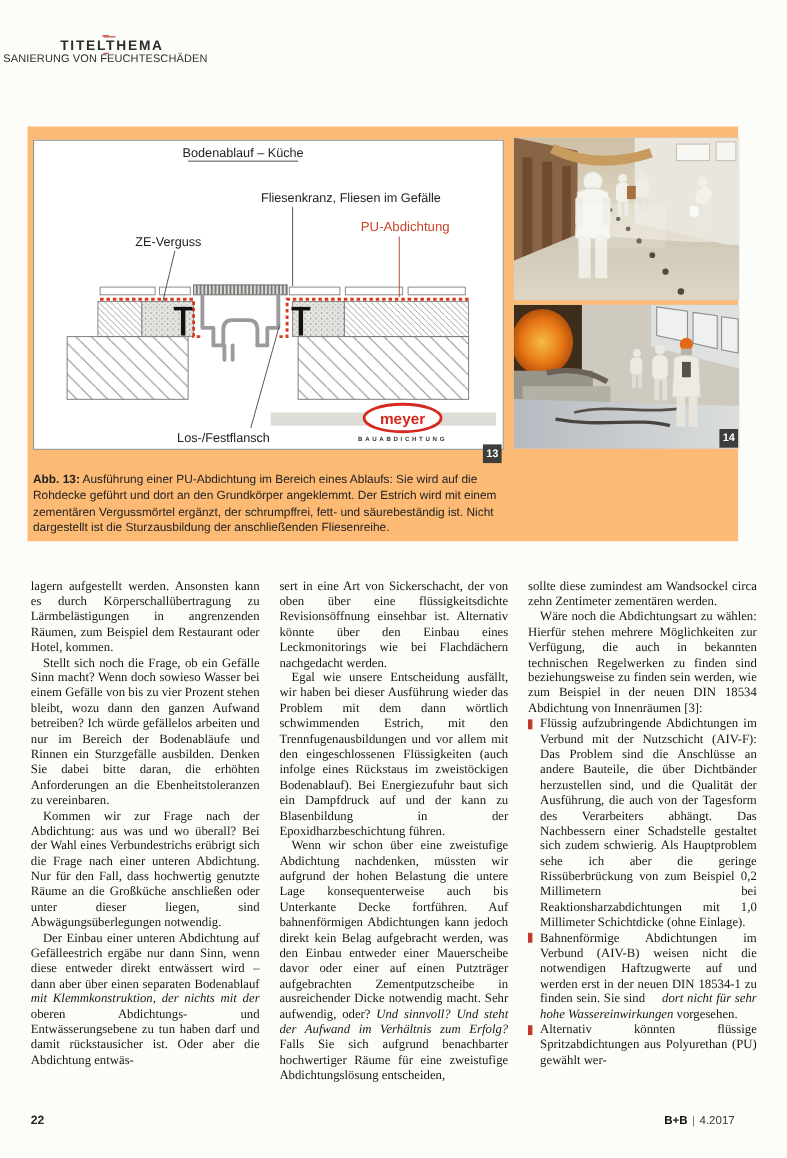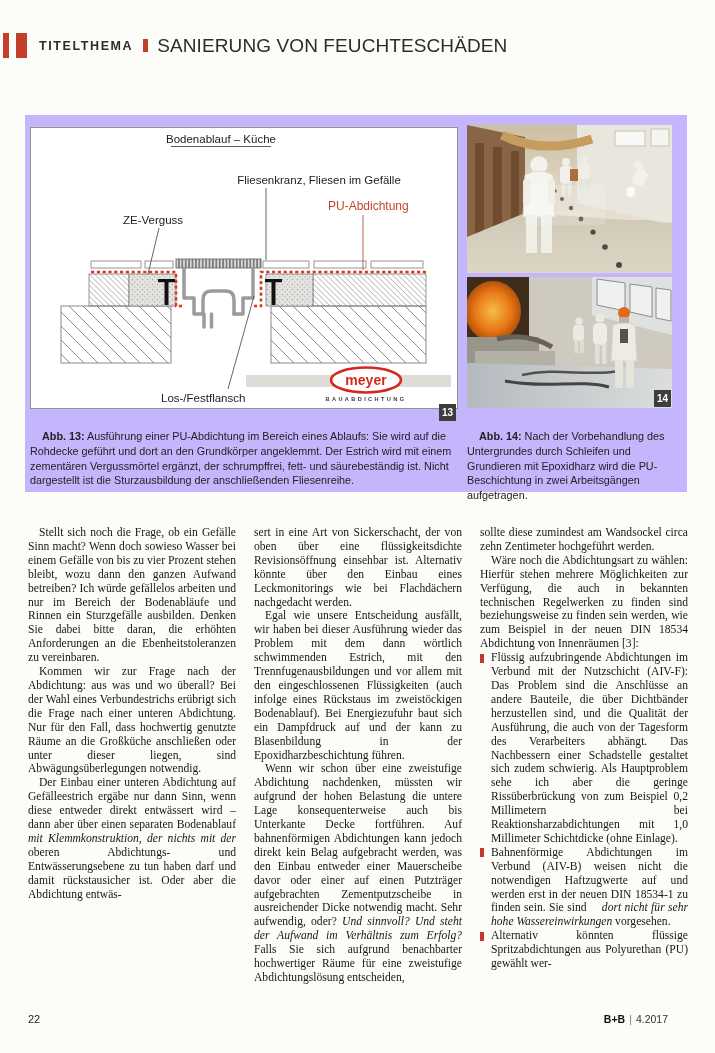--- a/index.html
+++ b/index.html
@@ -1,50 +1,50 @@
 <!DOCTYPE html>
 <html lang="de"><head>
 <meta charset="utf-8">
 <style>
   html,body{margin:0;padding:0;}
   body{background:#e8e8e8;}
   .page{position:relative;width:715px;height:1053px;background:#fcfcf9;overflow:hidden;
         font-family:"Liberation Sans",sans-serif;color:#1a1a1a;}
   
-  .header{position:absolute;left:3px;top:32px;height:27px;display:flex;align-items:center;}
+  .header{position:absolute;left:3px;top:32px;height:27px;display:flex;align-items:center;flex-direction:column;}
   .hbar1{width:6px;height:25px;background:#c2402a;}
   .hbar2{width:11px;height:25px;background:#c2402a;margin-left:7px;}
   .kicker{margin-left:12px;font-size:12.5px;font-weight:bold;letter-spacing:1.6px;color:#2c2c2c;}
   .hsep{width:5px;height:13px;background:#c2402a;margin:0 9px 0 10px;}
-  .htitle{font-size:19px;color:#2c2c2c;letter-spacing:0.1px;}
-  
-  .fig-panel{position:absolute;left:25px;top:115px;width:646px;height:377px;background:#c4b5fd;padding-left:16px;}
+  .htitle{font-size:10px;color:#2c2c2c;letter-spacing:0.1px;}
+  
+  .fig-panel{position:absolute;left:25px;top:115px;width:646px;height:377px;background:#fdba74;}
   .diagram-box{position:absolute;left:5px;top:12px;width:426px;height:280px;background:#fff;border:1px solid #96948a;box-sizing:content-box;}
   .badge{position:absolute;width:17px;height:17px;background:#3d3d3b;color:#fff;
          display:flex;align-items:center;justify-content:center;font-size:10px;font-weight:bold;}
   .badge13{left:414px;top:289px;}
   .photo{position:absolute;left:442px;width:205px;overflow:hidden;background:#cfc9bd;}
   .photo-top{top:10px;height:148px;}
   .photo-bottom{top:162px;height:131px;}
   .badge14{right:1px;bottom:1px;}
   .caption{position:absolute;top:303px;font-size:10.8px;line-height:1.38;color:#222;text-align:left;}
   .cap13{left:5px;width:423px;}
   .cap14{left:442px;width:203px;}
-  .caption b{font-weight:bold;margin-left:12px;}
+  .caption b{font-weight:bold;}
   
   .columns{position:absolute;left:28px;top:526px;width:660px;height:486px;display:flex;gap:18px;overflow:hidden;}
   .col{width:208px;font-family:"Liberation Serif",serif;font-size:11.6px;line-height:13.9px;
        text-align:justify;color:#161616;}
   .col p{margin:0;}
   .para.indent{text-indent:11px;}
   .para.bullet{position:relative;padding-left:11px;}
   .bmark{position:absolute;left:0;top:2.5px;width:4px;height:9px;background:#c0392b;}
   
   .footer{position:absolute;left:28px;top:1013px;width:640px;display:flex;justify-content:space-between;align-items:baseline;}
-  .pageno{font-size:11px;font-weight:normal;color:#222;}
+  .pageno{font-size:11px;font-weight:bold;color:#222;}
   .journal{font-size:10.5px;color:#333;}
   .journal b{font-weight:bold;color:#111;}
   .journal .sep{margin:0 4px;color:#777;}
   
   .dlabel{font-family:"Liberation Sans",sans-serif;}
 </style>
 </head>
 <body>
 
 <div class="page">
@@ -256,36 +256,36 @@
           <path d="M146,48 Q157,44 168,48 L170,84 L144,84 Z" fill="#edebe4" stroke="#d6d3c8" stroke-width="1"></path>
           <rect x="148" y="83" width="8" height="28" fill="#e6e4dc"></rect>
           <rect x="159" y="83" width="8" height="28" fill="#e6e4dc"></rect>
           <rect x="153" y="52" width="8" height="14" fill="#55524b"></rect>
         </g>
       </svg>
       <div class="badge badge14" style="position:absolute;">14</div>
     </div>
 
     <p class="caption cap13"><b>Abb. 13:</b> <span>Ausführung einer PU-Abdichtung im Bereich eines Ablaufs: Sie wird auf die Rohdecke geführt und dort an den Grundkörper angeklemmt. Der Estrich wird mit einem zementären Vergussmörtel ergänzt, der schrumpffrei, fett- und säurebeständig ist. Nicht dargestellt ist die Sturzausbildung der anschließenden Fliesenreihe.</span></p>
-    <p class="caption cap14"><b>Abb. 14:</b> <span>Nach der Vorbehandlung des Untergrundes durch Schleifen und Grundieren mit Epoxidharz wird die PU-Beschichtung in zwei Arbeitsgängen aufgetragen.</span></p>
   </div>
 
   <div class="columns">
     <div class="col">
+        <p class="para"><span>lagern aufgestellt werden. Ansonsten kann es durch Körperschallübertragung zu Lärmbelästigungen in angrenzenden Räumen, zum Beispiel dem Restaurant oder Hotel, kommen.</span></p>
         <p class="para indent"><span>Stellt sich noch die Frage, ob ein Gefälle Sinn macht? Wenn doch sowieso Wasser bei einem Gefälle von bis zu vier Prozent stehen bleibt, wozu dann den ganzen Aufwand betreiben? Ich würde gefällelos arbeiten und nur im Bereich der Bodenabläufe und Rinnen ein Sturzgefälle ausbilden. Denken Sie dabei bitte daran, die erhöhten Anforderungen an die Ebenheitstoleranzen zu vereinbaren.</span></p>
         <p class="para indent"><span>Kommen wir zur Frage nach der Abdichtung: aus was und wo überall? Bei der Wahl eines Verbundestrichs erübrigt sich die Frage nach einer unteren Abdichtung. Nur für den Fall, dass hochwertig genutzte Räume an die Großküche anschließen oder unter dieser liegen, sind Abwägungsüberlegungen notwendig.</span></p>
         <p class="para indent"><span>Der Einbau einer unteren Abdichtung auf Gefälleestrich ergäbe nur dann Sinn, wenn diese entweder direkt entwässert wird – dann aber über einen separaten Bodenablauf </span><span style="font-style: italic;">mit Klemmkonstruktion, der nichts mit der</span><span> oberen Abdichtungs- und Entwässerungsebene zu tun haben darf und damit rückstausicher ist. Oder aber die Abdichtung entwäs-</span></p>
       </div>
     <div class="col">
         <p class="para"><span>sert in eine Art von Sickerschacht, der von oben über eine flüssigkeitsdichte Revisionsöffnung einsehbar ist. Alternativ könnte über den Einbau eines Leckmonitorings wie bei Flachdächern nachgedacht werden.</span></p>
         <p class="para indent"><span>Egal wie unsere Entscheidung ausfällt, wir haben bei dieser Ausführung wieder das Problem mit dem dann wörtlich schwimmenden Estrich, mit den Trennfugenausbildungen und vor allem mit den eingeschlossenen Flüssigkeiten (auch infolge eines Rückstaus im zweistöckigen Bodenablauf). Bei Energiezufuhr baut sich ein Dampfdruck auf und der kann zu Blasenbildung in der Epoxidharzbeschichtung führen.</span></p>
         <p class="para indent"><span>Wenn wir schon über eine zweistufige Abdichtung nachdenken, müssten wir aufgrund der hohen Belastung die untere Lage konsequenterweise auch bis Unterkante Decke fortführen. Auf bahnenförmigen Abdichtungen kann jedoch direkt kein Belag aufgebracht werden, was den Einbau entweder einer Mauerscheibe davor oder einer auf einen Putzträger aufgebrachten Zementputzscheibe in ausreichender Dicke notwendig macht. Sehr aufwendig, oder? </span><span style="font-style: italic;">Und sinnvoll? Und steht der Aufwand im Verhältnis zum Erfolg?</span><span> Falls Sie sich aufgrund benachbarter hochwertiger Räume für eine zweistufige Abdichtungslösung entscheiden,</span></p>
       </div>
     <div class="col">
-        <p class="para"><span>sollte diese zumindest am Wandsockel circa zehn Zentimeter hochgeführt werden.</span></p>
+        <p class="para"><span>sollte diese zumindest am Wandsockel circa zehn Zentimeter zementären werden.</span></p>
         <p class="para indent"><span>Wäre noch die Abdichtungsart zu wählen: Hierfür stehen mehrere Möglichkeiten zur Verfügung, die auch in bekannten technischen Regelwerken zu finden sind beziehungsweise zu finden sein werden, wie zum Beispiel in der neuen DIN 18534 Abdichtung von Innenräumen [3]:</span></p>
         <p class="para bullet"><span class="bmark"></span><span>Flüssig aufzubringende Abdichtungen im Verbund mit der Nutzschicht (AIV-F): Das Problem sind die Anschlüsse an andere Bauteile, die über Dichtbänder herzustellen sind, und die Qualität der Ausführung, die auch von der Tagesform des Verarbeiters abhängt. Das Nachbessern einer Schadstelle gestaltet sich zudem schwierig. Als Hauptproblem sehe ich aber die geringe Rissüberbrückung von zum Beispiel 0,2 Millimetern bei Reaktionsharzabdichtungen mit 1,0 Millimeter Schichtdicke (ohne Einlage).</span></p>
         <p class="para bullet"><span class="bmark"></span><span>Bahnenförmige Abdichtungen im Verbund (AIV-B) weisen nicht die notwendigen Haftzugwerte auf und werden erst in der neuen DIN 18534-1 zu finden sein. Sie sind </span><span style="font-style: italic; margin-left: 12px;">dort nicht für sehr hohe Wassereinwirkungen</span><span> vorgesehen.</span></p>
         <p class="para bullet"><span class="bmark"></span><span>Alternativ könnten flüssige Spritzabdichtungen aus Polyurethan (PU) gewählt wer-</span></p>
       </div>
   </div>
 
   <div class="footer">
     <span class="pageno">22</span>
     <span class="journal"><b>B+B</b><span class="sep">|</span><span>4.2017</span></span>

